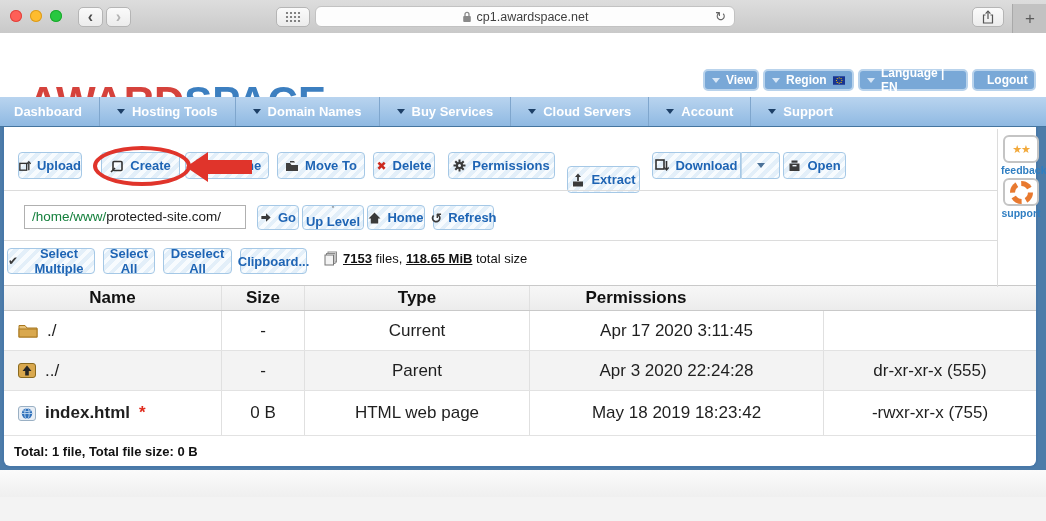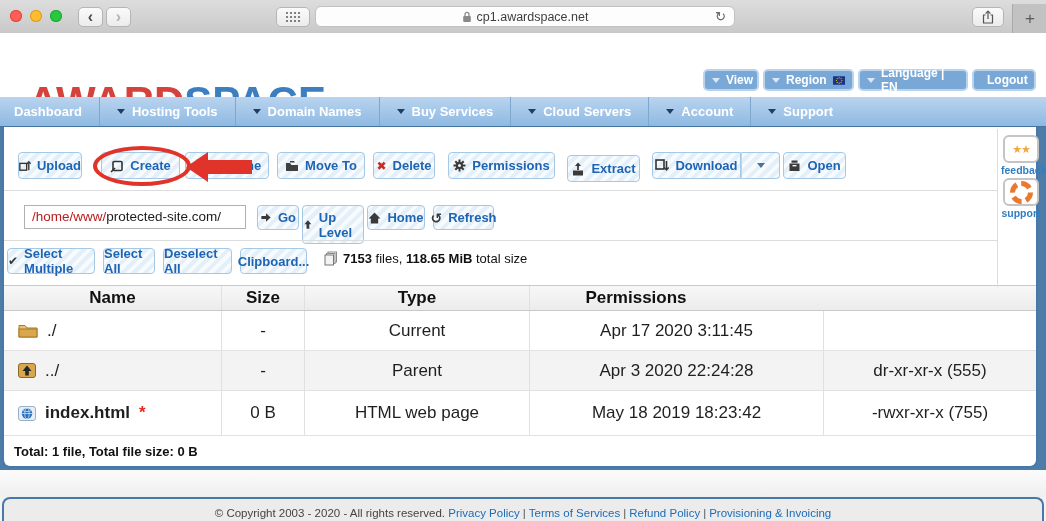--- a/index.html
+++ b/index.html
@@ -51,35 +51,35 @@
   
   .page-bg{position:absolute;left:0;top:127px;width:1046px;height:343px;background:#4d7ca9;}
   .panel{position:absolute;left:2px;top:127px;width:1036px;height:341px;box-sizing:border-box;
          background:#fff;border:2px solid #4878a8;border-top:none;border-radius:0 0 8px 8px;z-index:10;}
   .hline{position:absolute;left:0;width:993px;height:1px;background:#dcdcdc;}
   .vline{position:absolute;left:993px;top:2px;width:1px;height:158px;background:#dcdcdc;}
 
   .tb-btn{position:absolute;height:27px;box-sizing:border-box;border:1px solid #a5c8e6;border-radius:4px;
           background:repeating-linear-gradient(135deg,#f7fbfe 0 4px,#e3eff9 4px 8px);
           color:#1e64b4;font-weight:bold;font-size:13px;display:flex;align-items:center;
-          justify-content:center;gap:6px;cursor:pointer;}
+          justify-content:center;gap:6px;cursor:pointer;text-align:center;}
   .tb-btn .glyph{font-size:12px;line-height:12px;color:#3a3a3a;font-weight:bold;}
   .glyph.red{color:#cc2a1f;}
   .caret-tri{width:0;height:0;border-left:4px solid transparent;border-right:4px solid transparent;
              border-top:5px solid #4c7298;}
 
   .path-field{position:absolute;left:20px;top:78px;width:222px;height:24px;box-sizing:border-box;
               border:1px solid #b0b0b0;background:#fff;font-size:13.5px;line-height:22px;
               padding-left:7px;white-space:nowrap;overflow:hidden;cursor:text;}
-  .path-field .pre{color:#b91c1c;}
+  .path-field .pre{color:#15803d;}
   .path-field .nm{color:#1c1c1c;}
 
   .count{position:absolute;left:320px;top:124px;display:flex;align-items:center;gap:5px;
          font-size:13px;color:#111;}
-  .count b{font-weight:bold;}
+  .count b{font-weight:bold;text-decoration:underline;}
 
   
   .thead{position:absolute;left:0;top:158px;width:1032px;height:26px;box-sizing:border-box;
          background:linear-gradient(#f7f7f7,#ececec);border-top:1px solid #c9c9c9;
          border-bottom:1px solid #c9c9c9;display:flex;}
   .trow{position:absolute;left:0;width:1032px;box-sizing:border-box;border-bottom:1px solid #e2e2e2;
         display:flex;}
   .cell{box-sizing:border-box;display:flex;align-items:center;justify-content:center;
         font-size:17px;color:#1f1f1f;border-right:1px solid #e0e0e0;}
   .cell.last{border-right:none;}
@@ -295,21 +295,21 @@
             <line x1="0.5" y1="6.5" x2="12.5" y2="6.5"></line>
           <line x1="2.3" y1="2.3" x2="10.7" y2="10.7"></line>
             <line x1="10.7" y1="2.3" x2="2.3" y2="10.7"></line>
         </g>
         <circle cx="6.5" cy="6.5" r="3.6" fill="#3a3a3a"></circle>
         <circle cx="6.5" cy="6.5" r="1.5" fill="#eef5fb"></circle>
       </svg>
       <span>Permissions</span>
     </div>
 
-    <div class="tb-btn" style="left:563px;top:28px;width:73px;">
+    <div class="tb-btn" style="left:563px;top:39px;width:73px;">
       <svg width="14" height="14" viewBox="0 0 14 14">
         <rect x="2" y="8.5" width="10" height="5" fill="#3a3a3a"></rect>
         <line x1="7" y1="8" x2="7" y2="2" stroke="#3a3a3a" stroke-width="1.8"></line>
         <polygon points="4,4 7,0.5 10,4" fill="#3a3a3a"></polygon>
       </svg>
       <span>Extract</span>
     </div>
 
     <div class="tb-btn" style="left:648px;top:25px;width:89px;border-radius:4px 0 0 4px;">
       <svg width="14" height="13" viewBox="0 0 14 13">
@@ -336,21 +336,21 @@
 
     <div class="path-field">
       <span class="pre">/home/www/</span><span class="nm">protected-site.com/</span>
     </div>
     <div class="tb-btn" style="left:253px;top:78px;width:42px;height:25px;">
       <svg width="12" height="13" viewBox="0 0 12 14">
         <polygon points="1,5.5 6,5.5 6,2.5 11,7 6,11.5 6,8.5 1,8.5" fill="#3a3a3a"></polygon>
       </svg>
       <span>Go</span>
     </div>
-    <div class="tb-btn" style="left:298px;top:78px;width:62px;height:39px;">
+    <div class="tb-btn" style="left:298px;top:78px;width:62px;height:25px;flex-direction:column;">
       <svg width="12" height="13" viewBox="0 0 14 13">
         <polygon points="7,0.5 12,6 9,6 9,12.5 5,12.5 5,6 2,6" fill="#3a3a3a"></polygon>
       </svg>
       <span>Up Level</span>
     </div>
     <div class="tb-btn" style="left:363px;top:78px;width:58px;height:25px;">
       <svg width="13" height="12" viewBox="0 0 14 13">
         <polygon points="7,0.5 13.5,7 11,7 11,12.5 3,12.5 3,7 0.5,7" fill="#3a3a3a"></polygon>
       </svg>
       <span>Home</span>
@@ -438,24 +438,20 @@
     </div>
 
     <div class="total-row">
       <span>Total: 1 file, Total file size: 0 B</span>
     </div>
 
     <div class="vline"></div>
   </div>
 
   <div class="belt"></div>
-  <div class="footer">
-    <span>© Copyright 2003 - 2020 - All rights reserved.</span>
-    <span class="lnk">Privacy Policy</span><span class="sep">|</span><span class="lnk">Terms of Services</span><span class="sep">|</span><span class="lnk">Refund Policy</span><span class="sep">|</span><span class="lnk">Provisioning &amp; Invoicing</span>
-  </div>
 
   <div class="widget" style="left:1001px;top:135px;">
     <div class="w-card">
       <span class="stars">★★</span>
     </div>
     <div class="w-label">feedback</div>
   </div>
   <div class="widget" style="left:1001px;top:178px;">
     <div class="w-card" style="background:#fff;">
       <div class="ring"></div>

